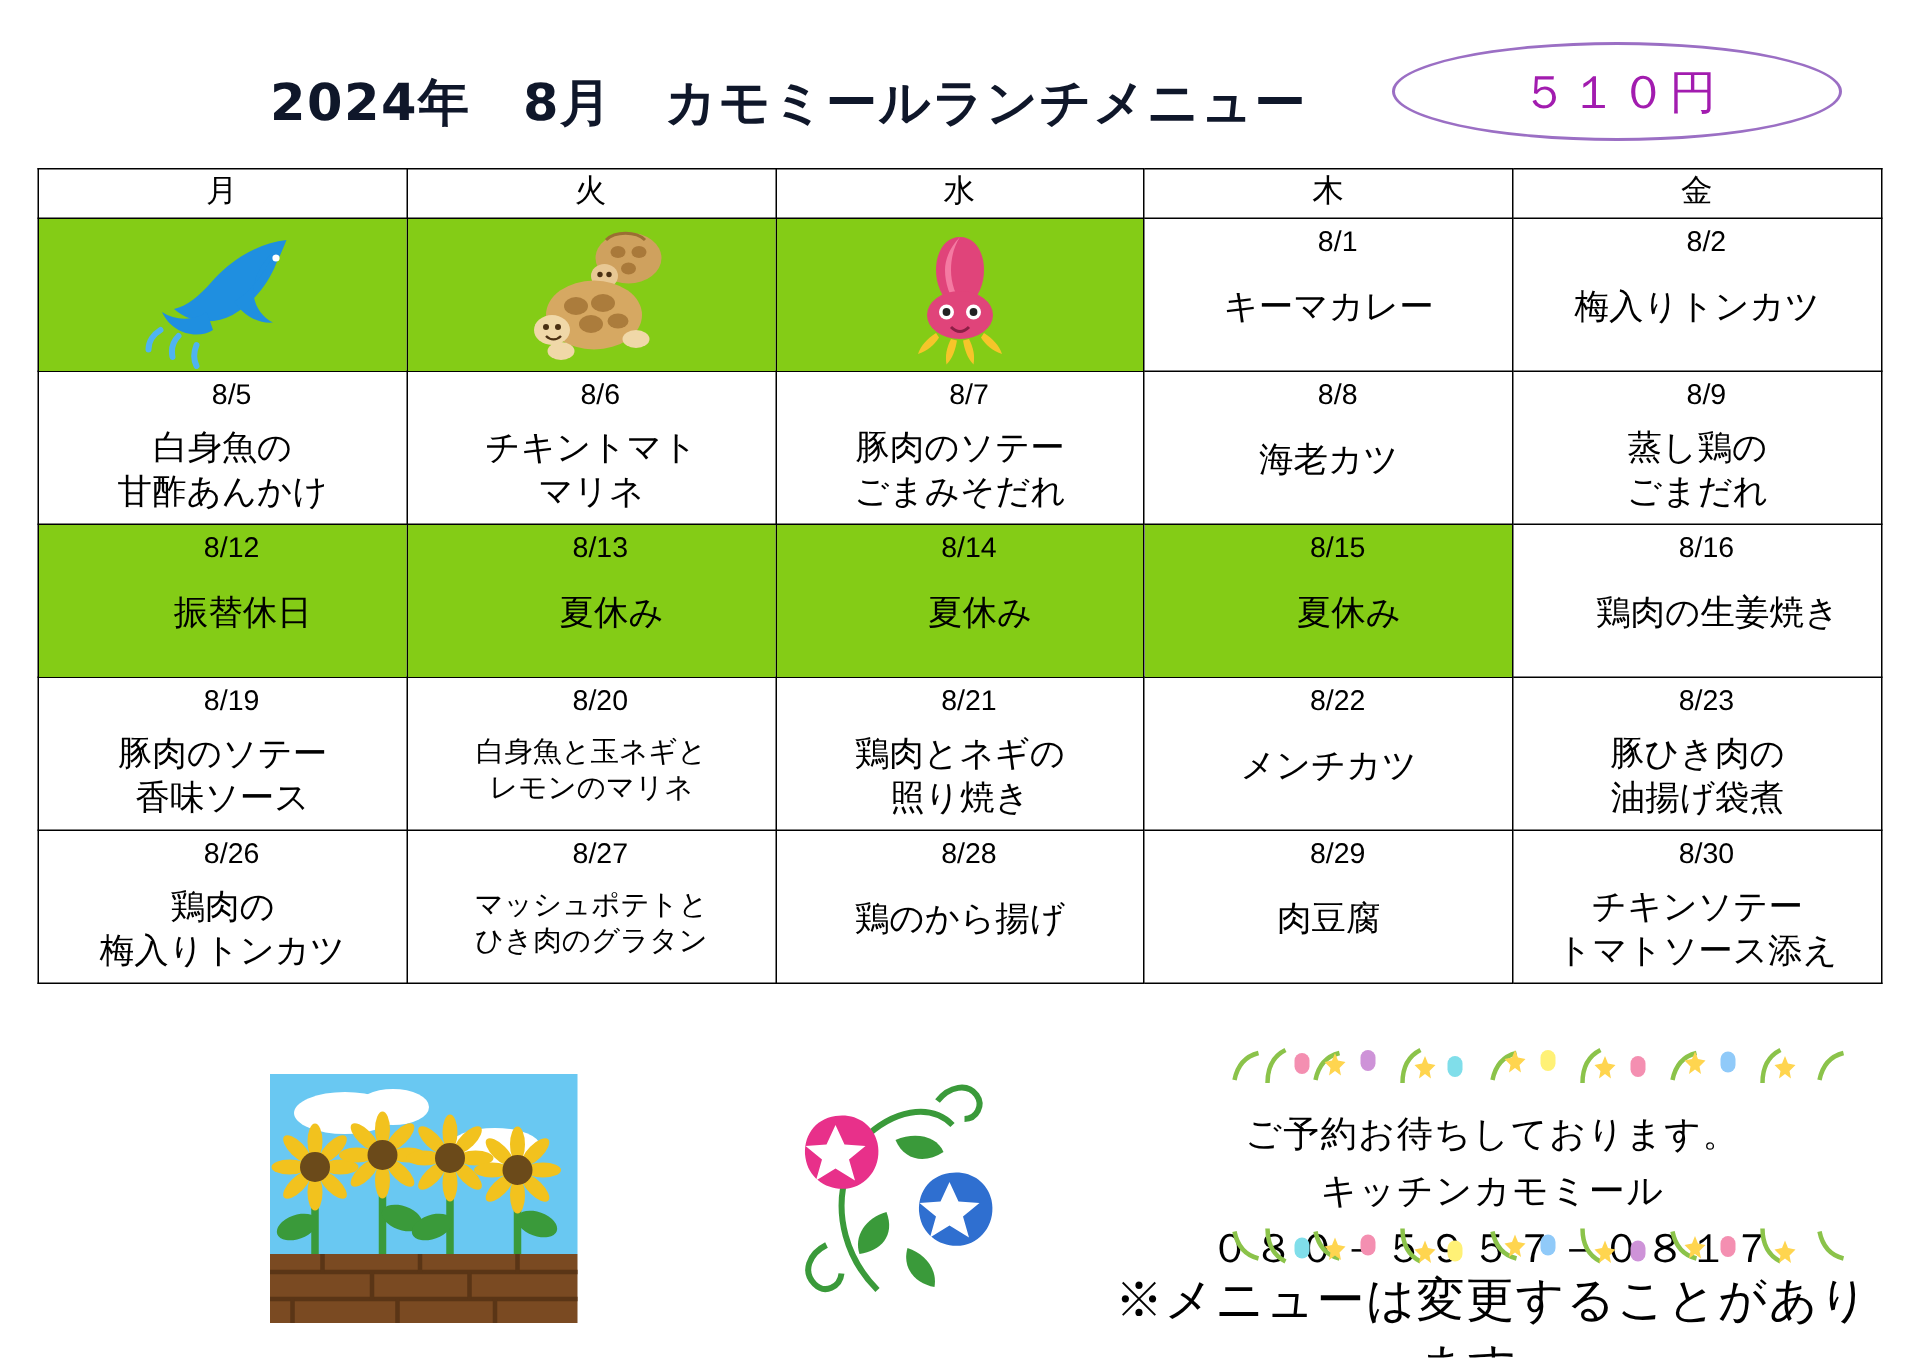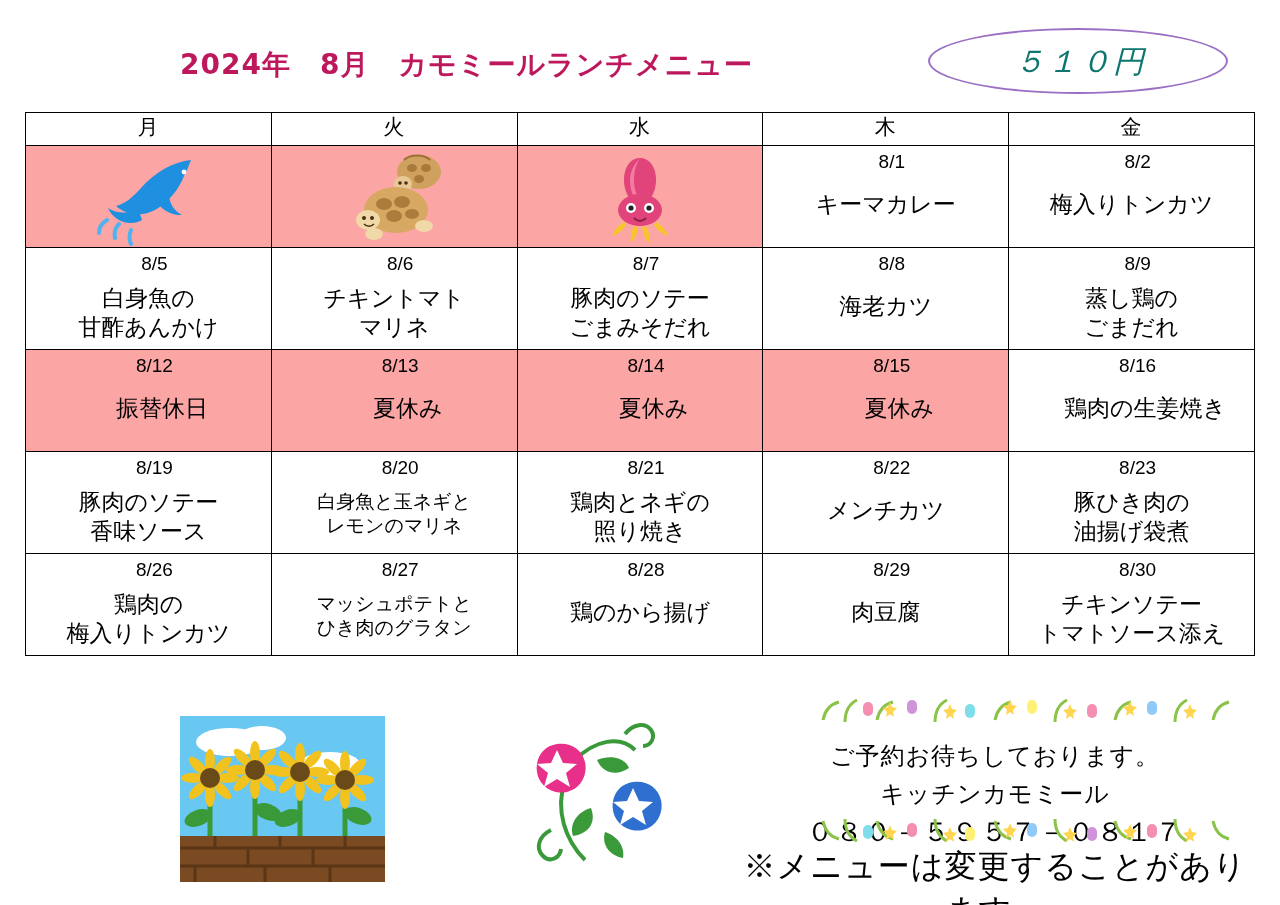--- a/index.html
+++ b/index.html
@@ -21,23 +21,23 @@
     position: absolute;
     top: 0;
     left: 0;
     width: 1280px;
     height: 108px;
   }
   .title {
     position: absolute;
     left: 180px;
     top: 46px;
-    font-size: 28px;
+    font-size: 34px;
     font-weight: bold;
-    color: #be185d;
+    color: #0f172a;
     letter-spacing: 1px;
     white-space: nowrap;
     font-family: "DejaVu Sans", sans-serif;
   }
   .price-badge {
     position: absolute;
     left: 928px;
     top: 28px;
     width: 300px;
     height: 66px;
@@ -48,22 +48,21 @@
   .price-text {
     position: absolute;
     left: 0;
     top: 0;
     width: 300px;
     height: 66px;
     line-height: 64px;
     text-align: center;
     font-size: 31px;
     letter-spacing: 2px;
-    color: #0f766e;
-    font-style: italic;
+    color: #a21caf;
   }
 
   
   table.cal {
     position: absolute;
     left: 25px;
     top: 112px;
     width: 1230px;
     border-collapse: collapse;
     table-layout: fixed;
@@ -78,21 +77,21 @@
     height: 32px;
     font-size: 21px;
     font-weight: normal;
     letter-spacing: 1px;
   }
   td.daycell {
     height: 101px;
     position: relative;
   }
   td.shaded {
-    background: #fca5a5;
+    background: #84cc16;
   }
   .datelbl {
     display: block;
     font-size: 19px;
     padding-top: 5px;
     line-height: 1.2;
     color: #000;
     margin-left: 12px;
   }
   .menu {

